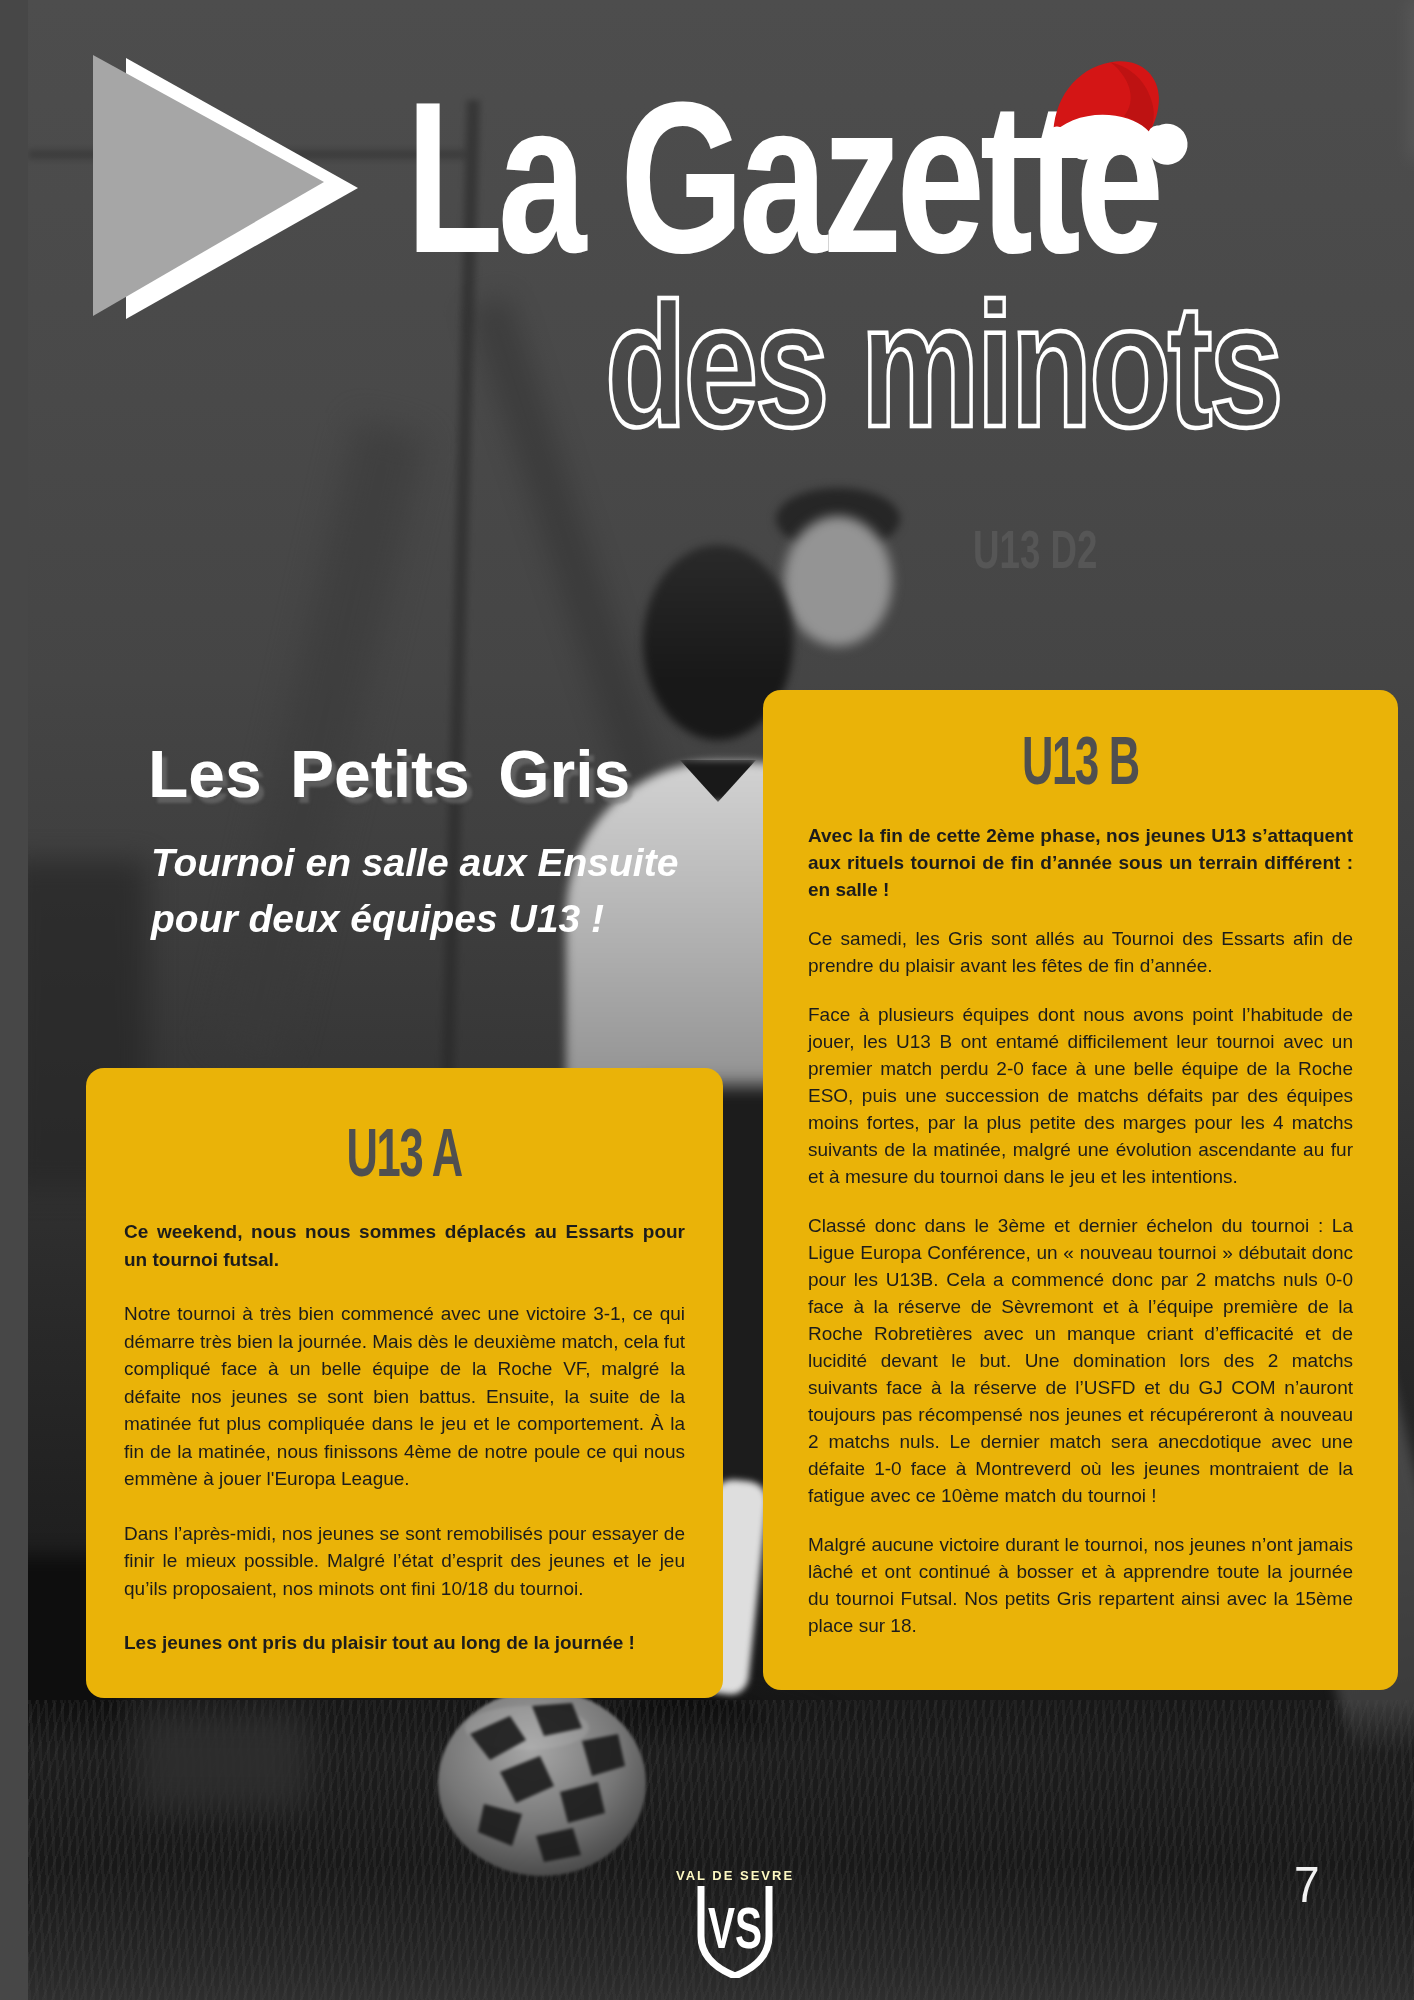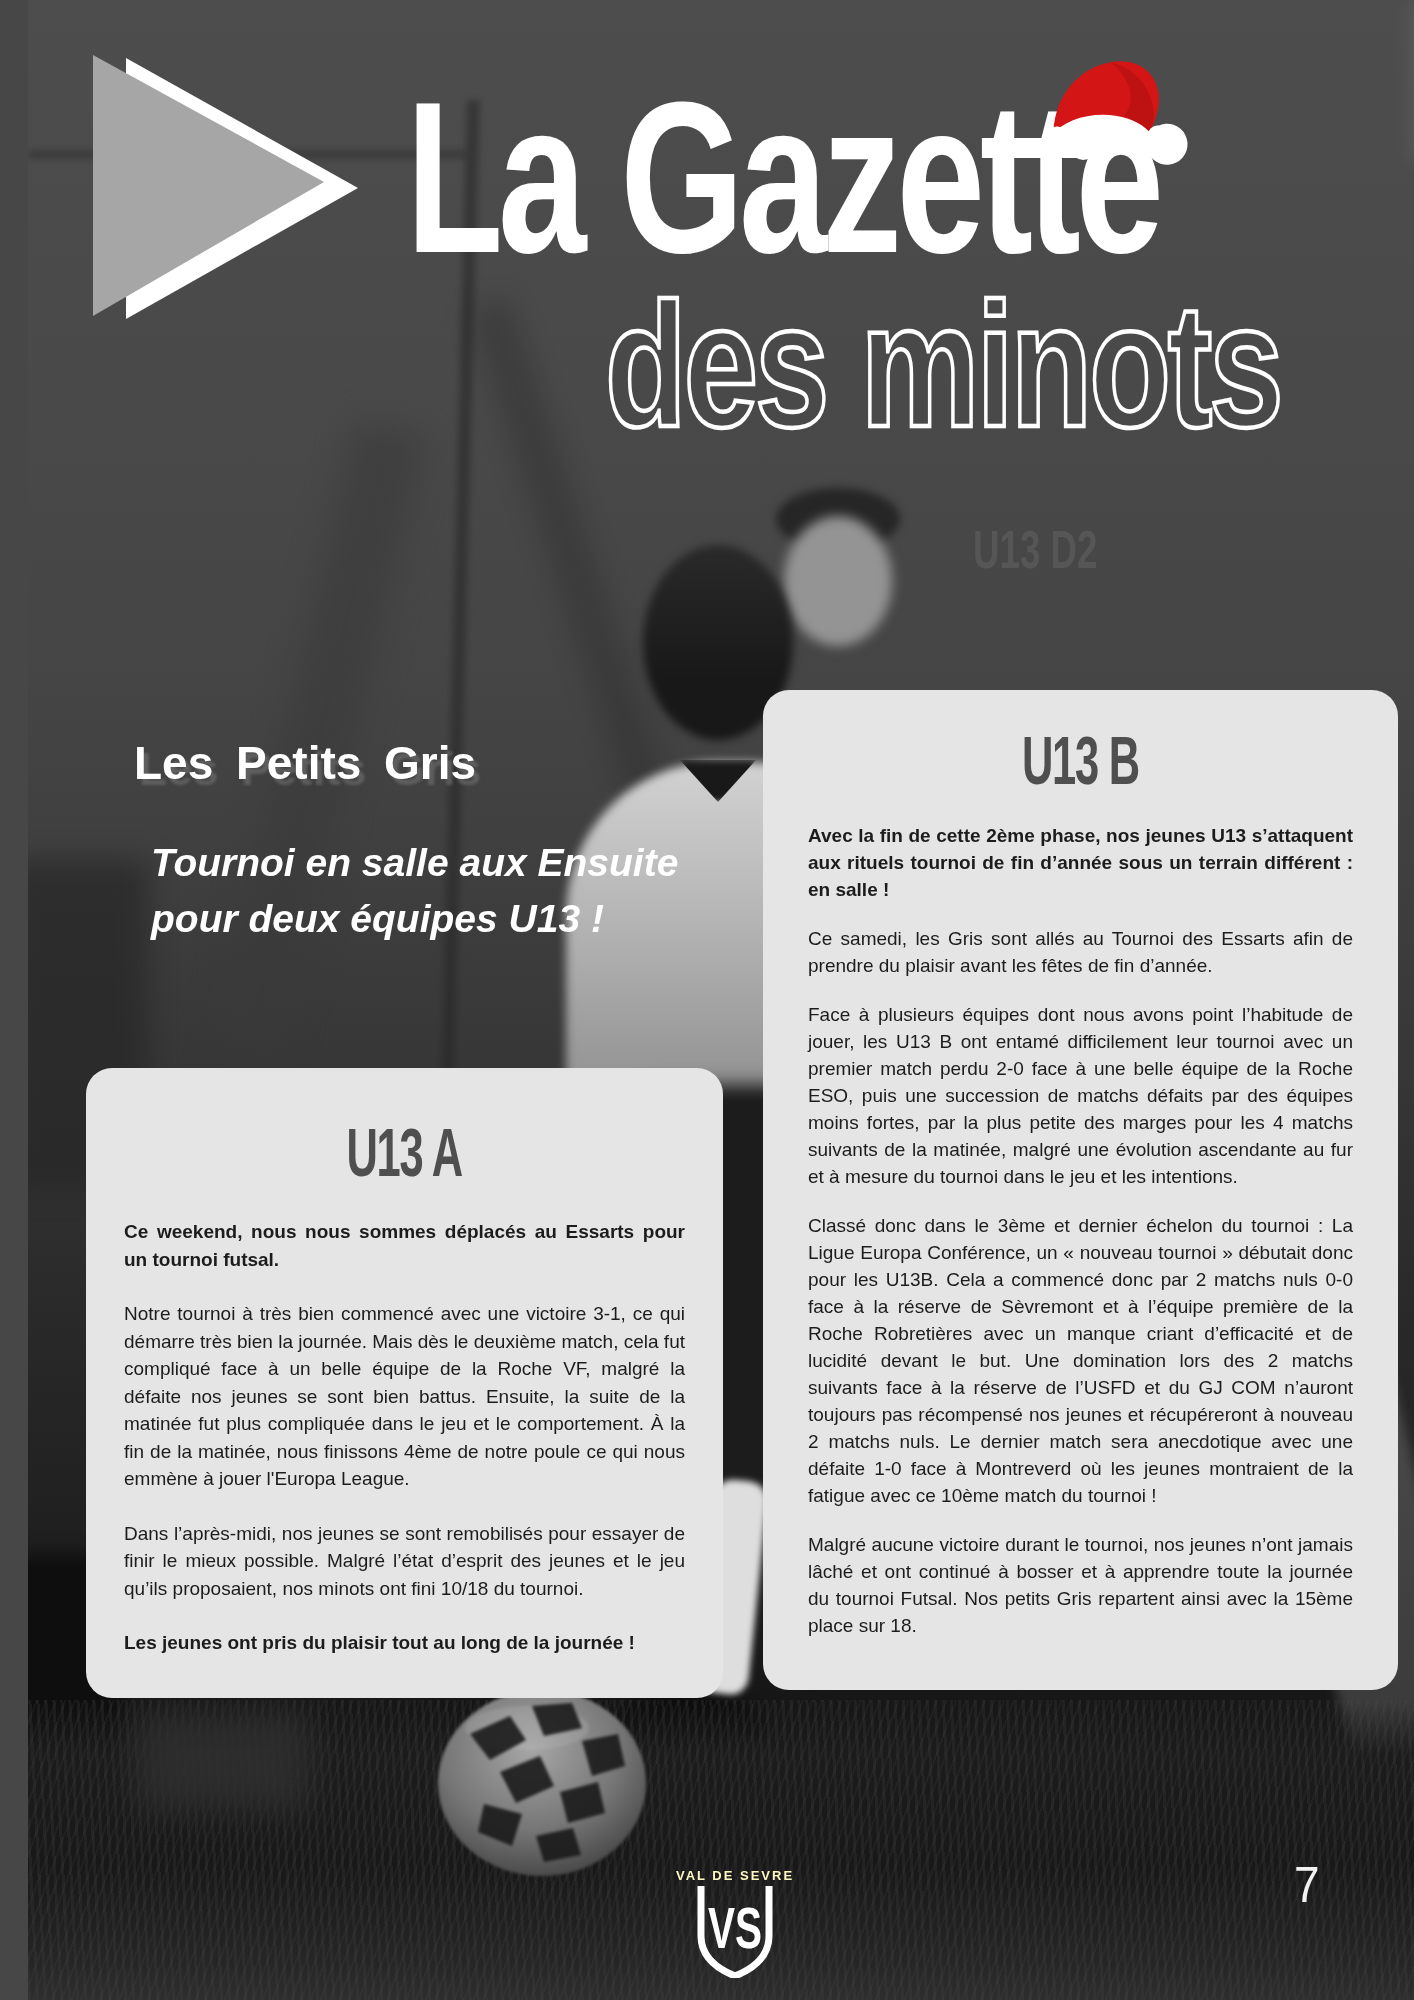--- a/index.html
+++ b/index.html
@@ -58,28 +58,28 @@
     transform:scaleX(.74);transform-origin:left top;}
   .hat-svg{position:absolute;left:1012px;top:50px;width:156px;height:127px;transform:rotate(-4deg);}
   .title-sub{position:absolute;left:577px;top:277px;font-size:176px;line-height:1;
     font-weight:bold;color:transparent;-webkit-text-stroke:4.5px #ffffff;
     letter-spacing:-4px;white-space:nowrap;transform:scaleX(.76);transform-origin:left top;}
   .watermark{position:absolute;left:945px;top:518px;font-size:54px;font-weight:bold;
     color:#565656;letter-spacing:0;white-space:nowrap;transform:scaleX(.68);
     transform-origin:left top;}
 
   
-  .hero-heading{position:absolute;left:106px;top:736px;font-size:46px;font-weight:bold;
+  .hero-heading{position:absolute;left:120px;top:736px;font-size:66px;font-weight:bold;
     color:#fff;word-spacing:10px;letter-spacing:0;white-space:nowrap;
     text-shadow:5px 6px 3px rgba(125,125,125,.5);}
   .hero-tagline{position:absolute;left:123px;top:835px;font-size:39px;line-height:56px;
     font-weight:bold;font-style:italic;color:#fff;}
 
   
-  .card{position:absolute;background:#e5e5e5;border-radius:26px;overflow:hidden;
+  .card{position:absolute;background:#eab308;border-radius:18px;overflow:hidden;
     color:#1c1c1c;}
   .card-a{left:58px;top:1068px;width:637px;height:630px;padding:50px 38px 0;box-sizing:border-box;}
   .card-b{left:735px;top:690px;width:635px;height:1000px;padding:36px 45px 0;box-sizing:border-box;}
   .card-title{text-align:center;font-size:68px;line-height:1;font-weight:bold;color:#4f4f4f;margin:0;}
   .card-title span{display:inline-block;transform:scaleX(.64);letter-spacing:-2px;}
   .card-a .card-body{margin-top:32px;}
   .card-b .card-body{margin-top:28px;}
   .card p{margin:0;font-size:19px;text-align:justify;color:#1c1c1c;}
   .card-a p{line-height:27.5px;}
   .card-b p{line-height:27px;}

